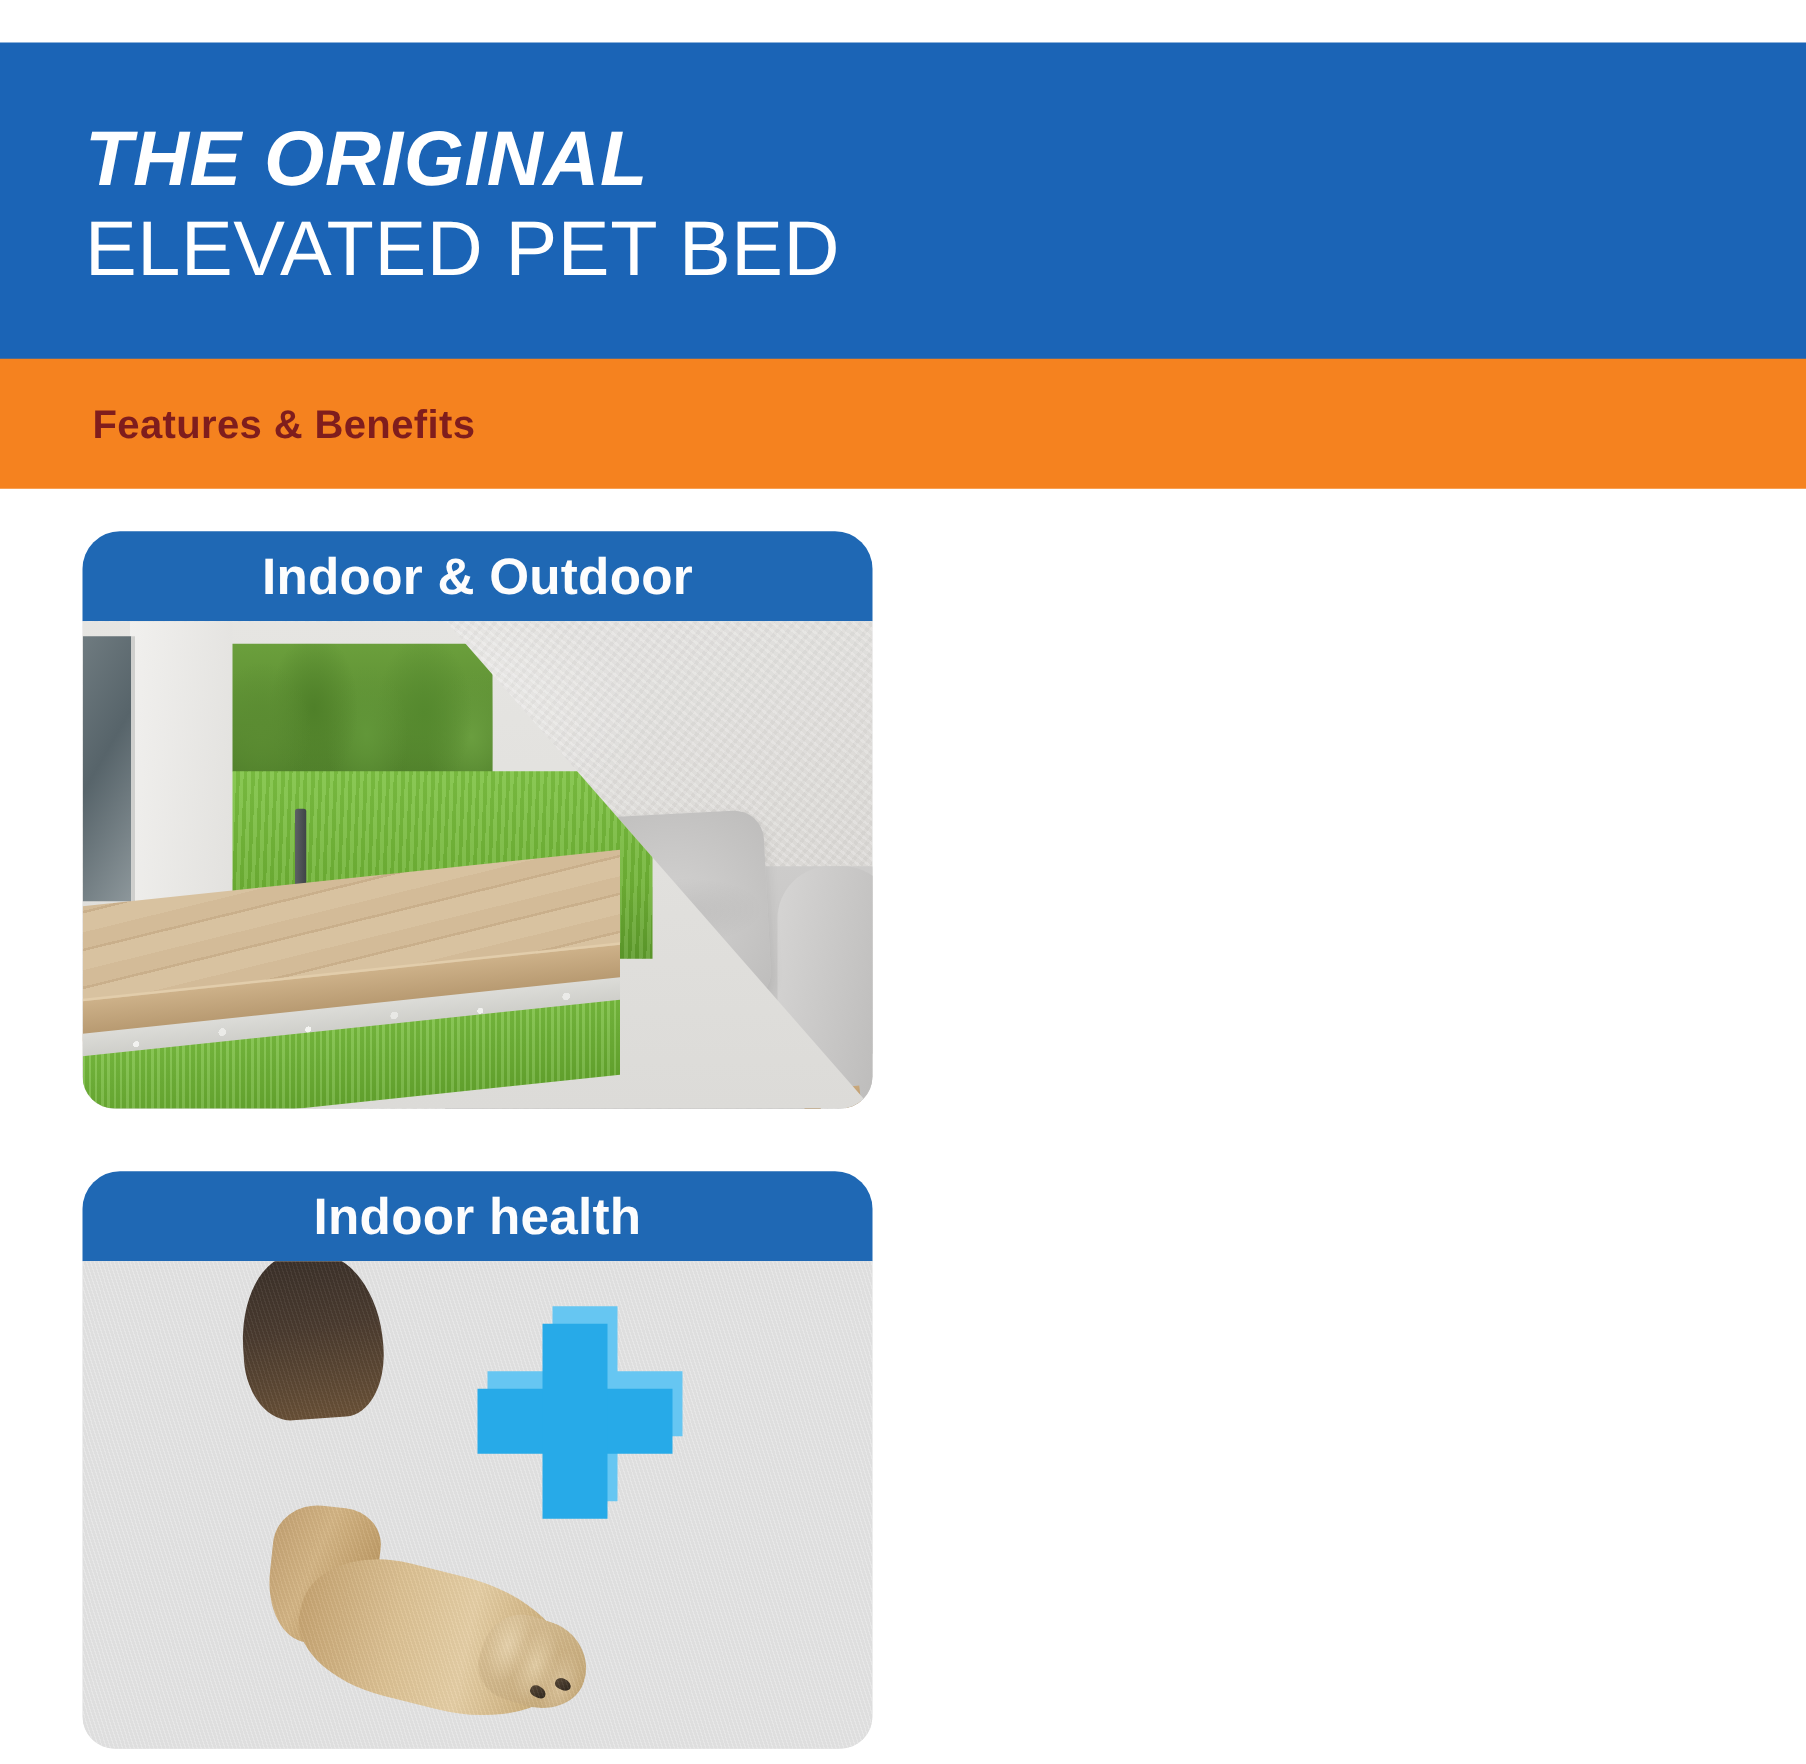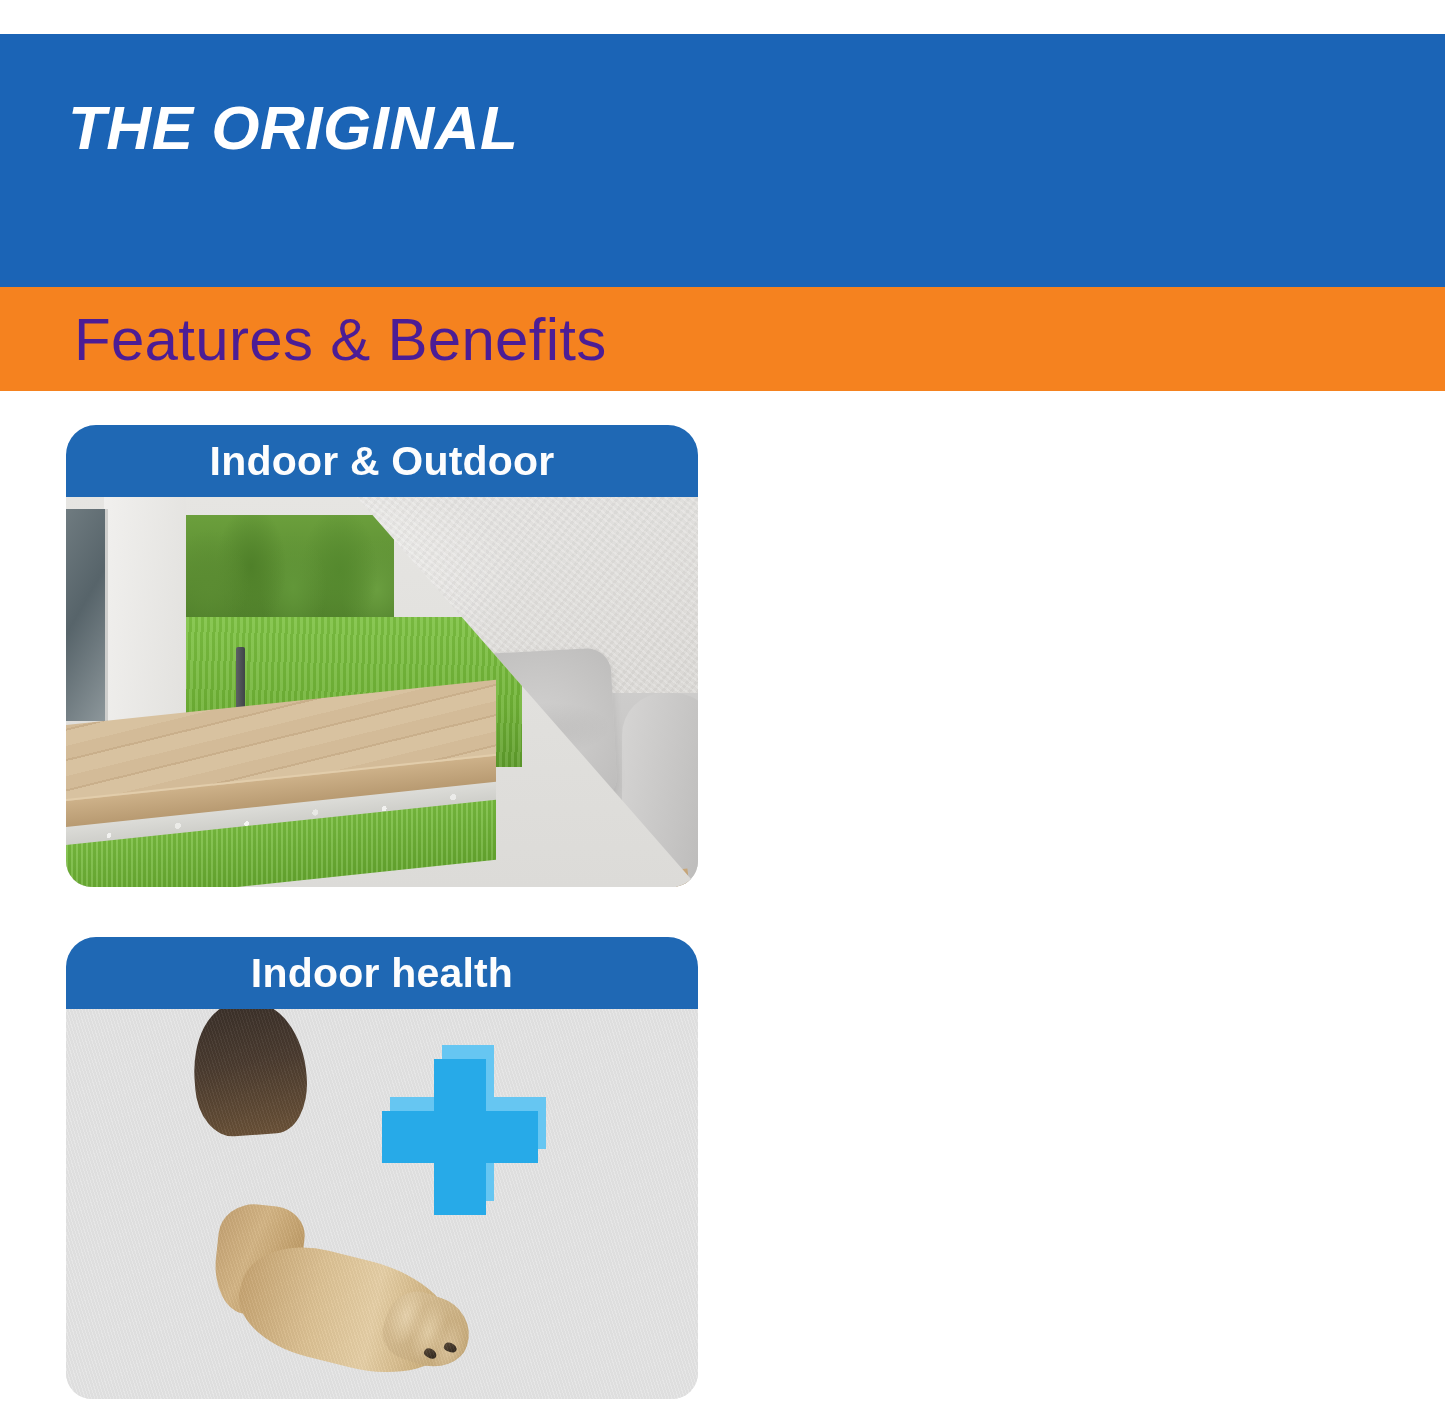--- a/index.html
+++ b/index.html
@@ -54,23 +54,23 @@
     position: absolute;
     left: 0; top: 287px;
     width: 1445px;
     height: 104px;
     background: #f5821f;
     display: flex;
     align-items: center;
     padding-left: 74px;
   }
   .band-title {
-    font-size: 60px;
-    font-weight: normal;
-    color: #4c1d95;
+    font-size: 32px;
+    font-weight: bold;
+    color: #7f1d1d;
     letter-spacing: 0.3px;
     white-space: nowrap;
   }
 
   
   .grid {
     position: absolute;
     left: 66px;
     top: 425px;
     width: 1315px;
@@ -327,20 +327,21 @@
   .cross.front { left: 0; top: 14px; }
   .cross.front .bar-h, .cross.front .bar-v { background: #27aae8; }
 </style>
 </head>
 <body>
 
 <div class="page">
 
   <div class="hero">
     <div class="hero-line1">THE ORIGINAL</div>
+    <div class="hero-line2">ELEVATED PET BED</div>
   </div>
 
   <div class="band">
     <div class="band-title">Features &amp; Benefits</div>
   </div>
 
   <div class="grid">
 
     <div class="card">
       <div class="card-header">

